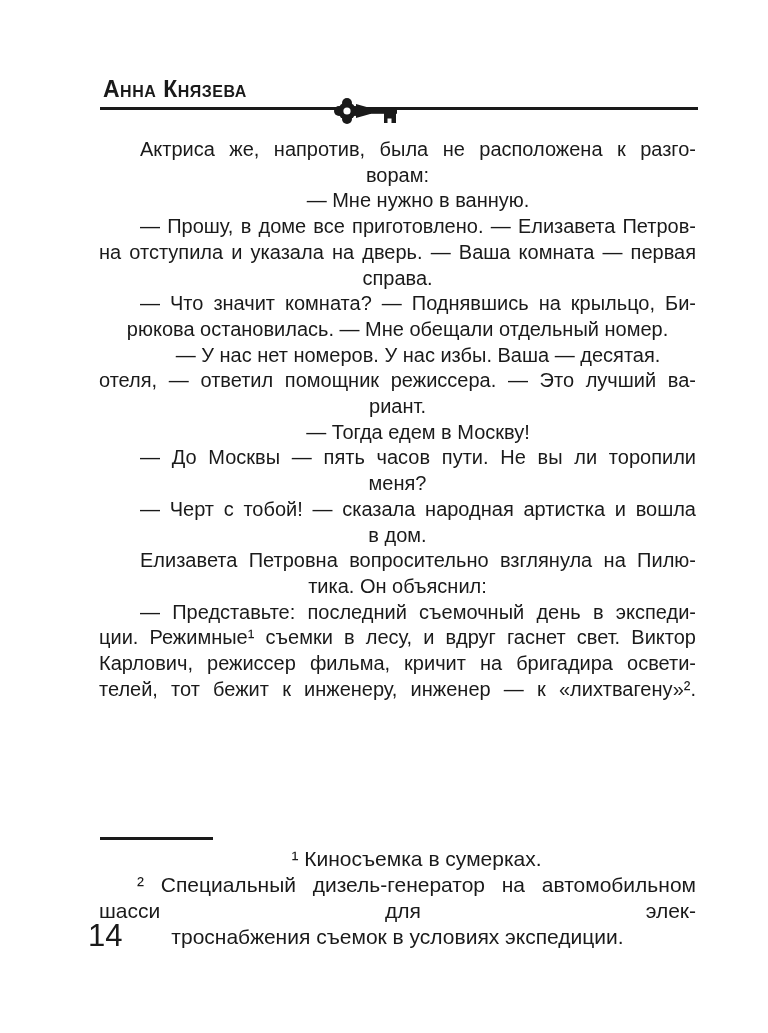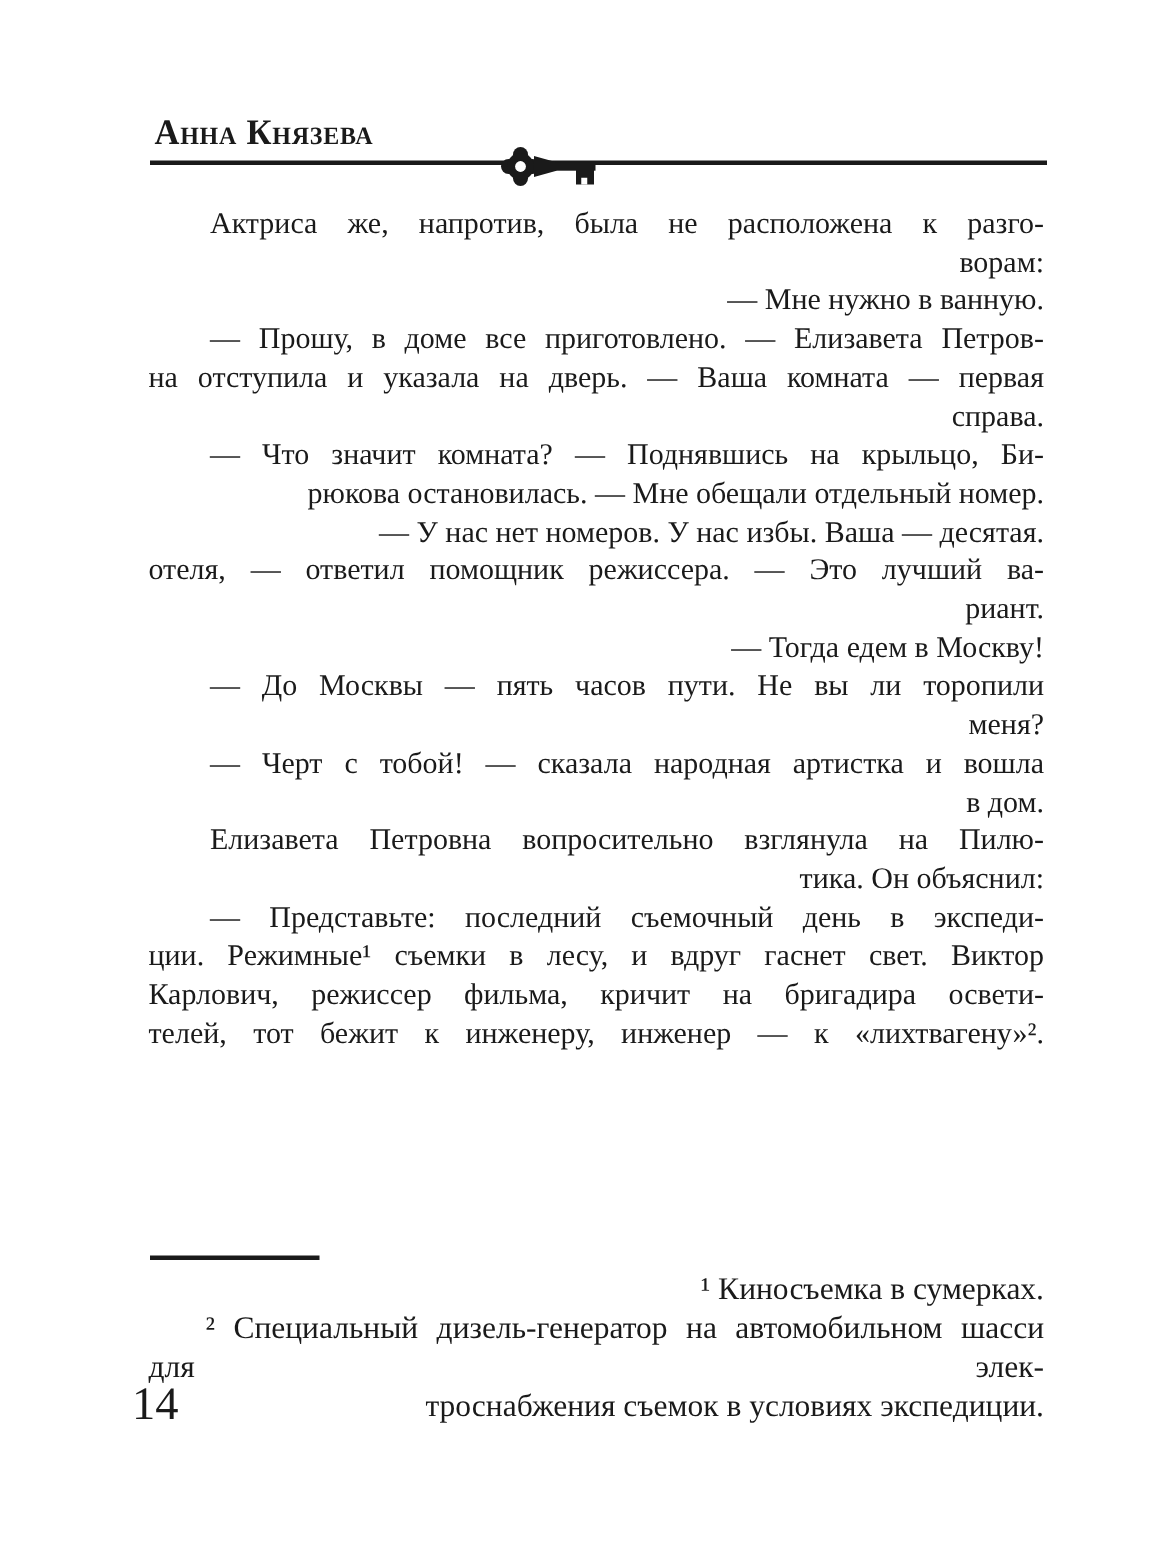--- a/index.html
+++ b/index.html
@@ -2,21 +2,21 @@
 <html><head>
 <meta charset="utf-8">
 <style>
   html,body { margin:0; padding:0; background:#e8e8e8; }
   .page {
     position: relative;
     width: 768px; height: 1033px;
     margin: 0 auto;
     background: #ffffff;
     color: #1a1a1a;
-    font-family: Liberation Serif, serif;
+    font-family: Liberation Sans, sans-serif;
     overflow: hidden;
   }
   
   .author {
     position: absolute; left: 103px; top: 76px;
     font-size: 23px; font-weight: 700;
     font-variant: small-caps;
     letter-spacing: 0.5px;
     transform: scaleY(1.04);
     white-space: nowrap;
@@ -29,21 +29,21 @@
   .key-orn {
     position: absolute; left: 334px; top: 93px;
     width: 70px; height: 36px;
   }
   
   .bodytext {
     position: absolute; left: 99px; top: 137px; width: 597px;
     font-size: 20px; line-height: 25.7px;
   }
   .para { margin: 0; }
-  .line { text-align: right; white-space: normal; }
+  .line { text-align: center; white-space: normal; }
   .line.j { text-align: justify; text-align-last: justify; }
   .line.first { text-indent: 41px; }
   
   .fn-rule {
     position: absolute; left: 100px; top: 837px;
     width: 113px; height: 3px; background: #1a1a1a;
   }
   .footnotes {
     position: absolute; left: 99px; top: 846px; width: 597px;
     font-size: 21px; line-height: 26px;

